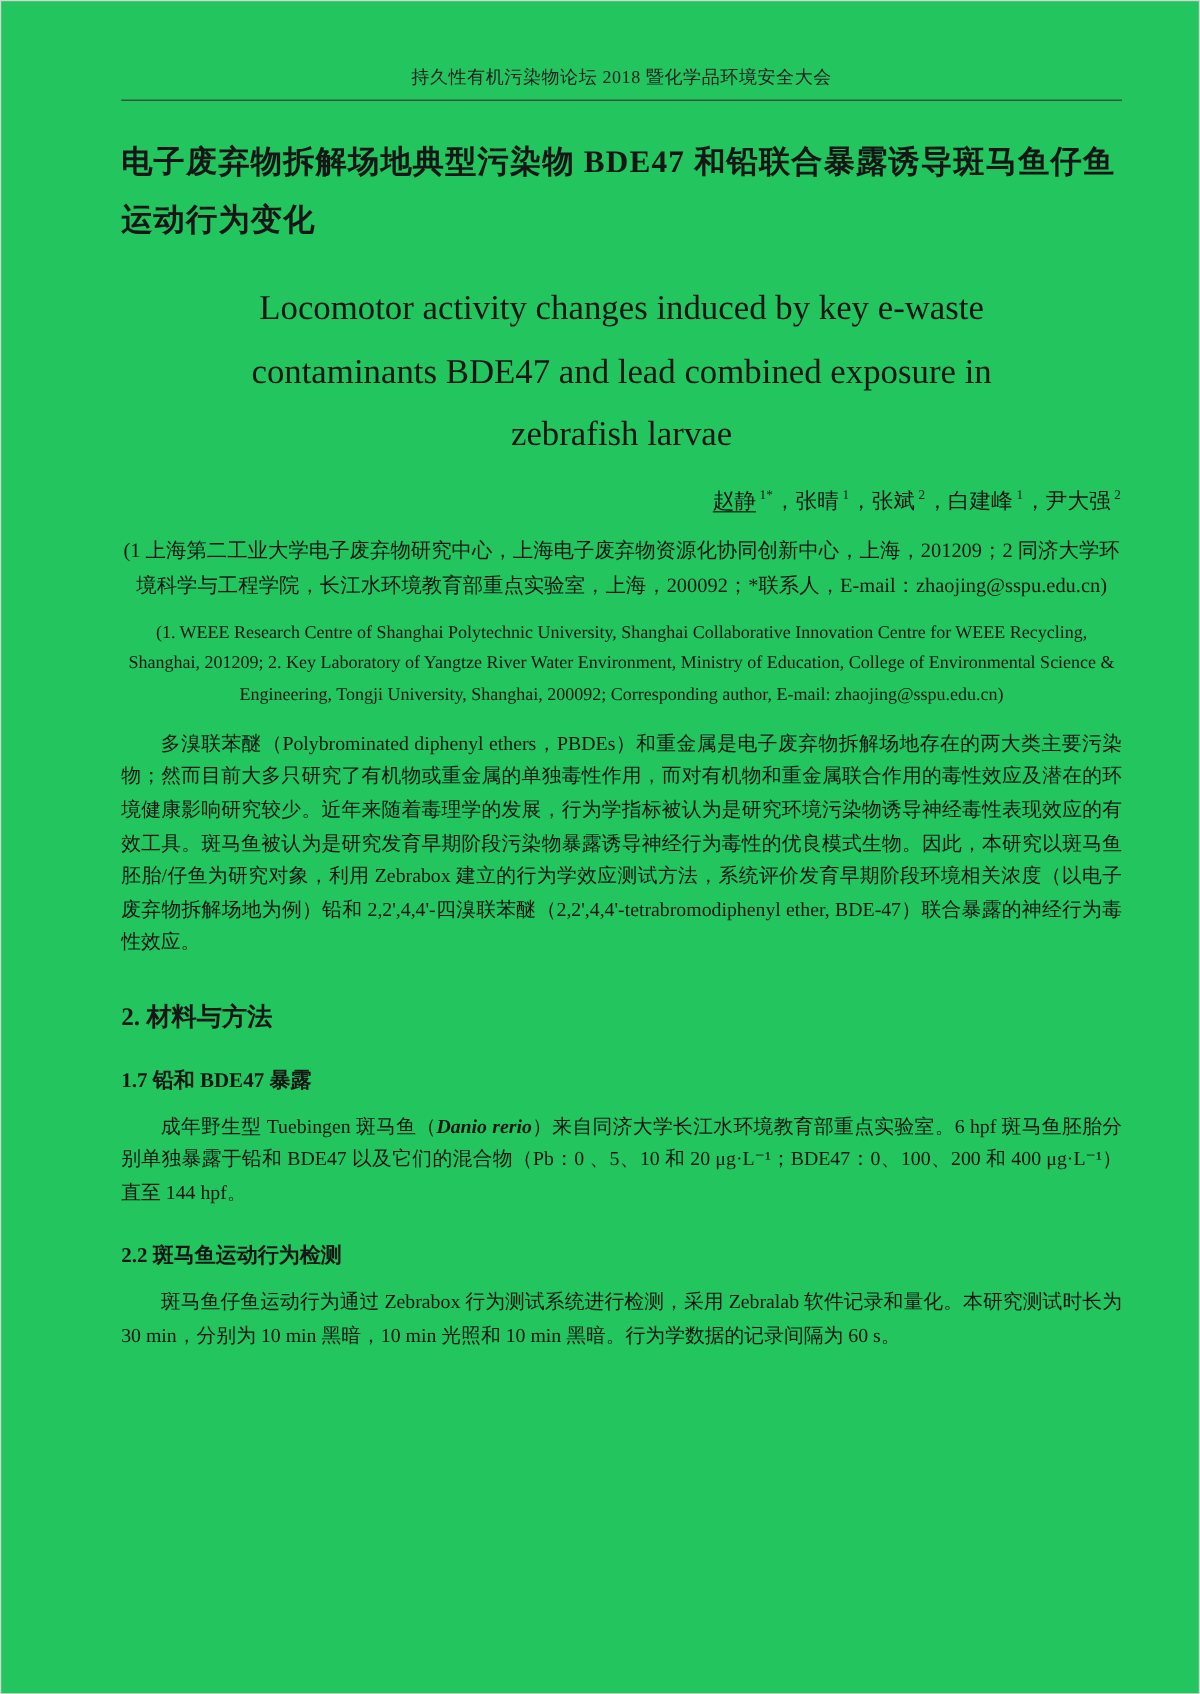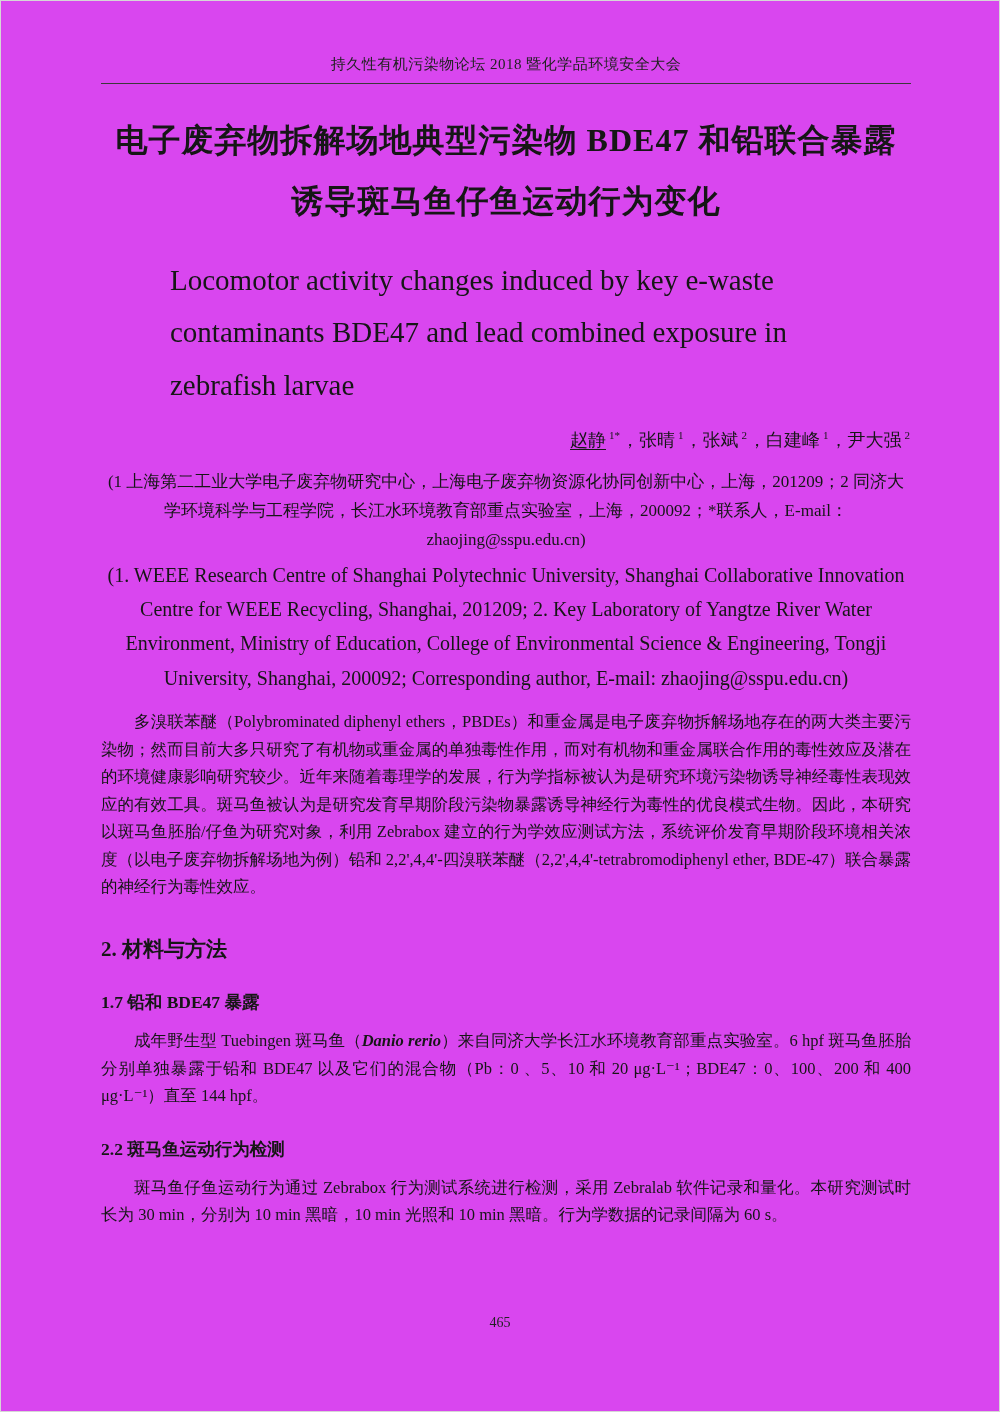--- a/index.html
+++ b/index.html
@@ -1,51 +1,51 @@
 <!DOCTYPE html>
 <html><head>
 <meta charset="utf-8">
 <style>
   html, body { margin: 0; padding: 0; background: #e8e8e8; }
   .page {
     width: 1000px;
     height: 1412px;
     margin: 0 auto;
-    background: #d946ef;
+    background: #22c55e;
     border: 1px solid #d6d6d6;
     box-sizing: border-box;
     position: relative;
-    padding: 54px 88px 0 100px;
+    padding: 54px 64px 0 100px;
     font-family: "Liberation Serif", "DejaVu Serif", serif;
     color: #161616;
     overflow: hidden;
   }
   .conf-header {
     text-align: center;
     font-size: 15px;
     letter-spacing: 0.5px;
     padding-bottom: 9px;
     color: #222;
   }
   .header-divider {
     border: none;
     border-top: 1.4px solid #3a3a3a;
     margin: 0;
   }
   .title-cn {
     margin: 26px auto 0 auto;
-    text-align: center;
     font-weight: bold;
-    font-size: 32px;
+    font-size: 26px;
     line-height: 1.9;
     letter-spacing: 1px;
   }
   .title-en {
     margin: 22px auto 0 auto;
     max-width: 672px;
+    text-align: center;
     font-weight: normal;
     font-size: 29px;
     line-height: 1.82;
   }
   .authors {
     margin-top: 16px;
     text-align: right;
     font-size: 18px;
   }
   .authors sup {
@@ -53,21 +53,21 @@
     margin-left: 3px;
     margin-right: 1px;
   }
   .author-underline { text-decoration: underline; text-underline-offset: 3px; }
   .affil {
     margin-top: 15px;
     text-align: center;
     line-height: 1.72;
   }
   .affil-cn { font-size: 17px; }
-  .affil-en { font-size: 20px; margin-top: 3px; }
+  .affil-en { font-size: 15px; margin-top: 13px; }
   .sec-h1 {
     margin: 34px 0 0 0;
     font-size: 21px;
     font-weight: bold;
   }
   .sec-h2 {
     margin: 27px 0 0 0;
     font-size: 17.5px;
     font-weight: bold;
   }
@@ -111,15 +111,14 @@
   <p class="para">多溴联苯醚（Polybrominated diphenyl ethers，PBDEs）和重金属是电子废弃物拆解场地存在的两大类主要污染物；然而目前大多只研究了有机物或重金属的单独毒性作用，而对有机物和重金属联合作用的毒性效应及潜在的环境健康影响研究较少。近年来随着毒理学的发展，行为学指标被认为是研究环境污染物诱导神经毒性表现效应的有效工具。斑马鱼被认为是研究发育早期阶段污染物暴露诱导神经行为毒性的优良模式生物。因此，本研究以斑马鱼胚胎/仔鱼为研究对象，利用 Zebrabox 建立的行为学效应测试方法，系统评价发育早期阶段环境相关浓度（以电子废弃物拆解场地为例）铅和 2,2',4,4'-四溴联苯醚（2,2',4,4'-tetrabromodiphenyl ether, BDE-47）联合暴露的神经行为毒性效应。</p>
 
   <h3 class="sec-h1">2. 材料与方法</h3>
 
   <h4 class="sec-h2">1.7 铅和 BDE47 暴露</h4>
   <p class="para"><span>成年野生型 Tuebingen 斑马鱼（</span><span class="species-italic">Danio rerio</span><span>）来自同济大学长江水环境教育部重点实验室。6 hpf 斑马鱼胚胎分别单独暴露于铅和 BDE47 以及它们的混合物（Pb：0 、5、10 和 20 μg·L⁻¹；BDE47：0、100、200 和 400 μg·L⁻¹）直至 144 hpf。</span></p>
 
   <h4 class="sec-h2">2.2 斑马鱼运动行为检测</h4>
   <p class="para">斑马鱼仔鱼运动行为通过 Zebrabox 行为测试系统进行检测，采用 Zebralab 软件记录和量化。本研究测试时长为 30 min，分别为 10 min 黑暗，10 min 光照和 10 min 黑暗。行为学数据的记录间隔为 60 s。</p>
 
-  <div class="page-num">465</div>
 
 </div>
 
 </body></html>

